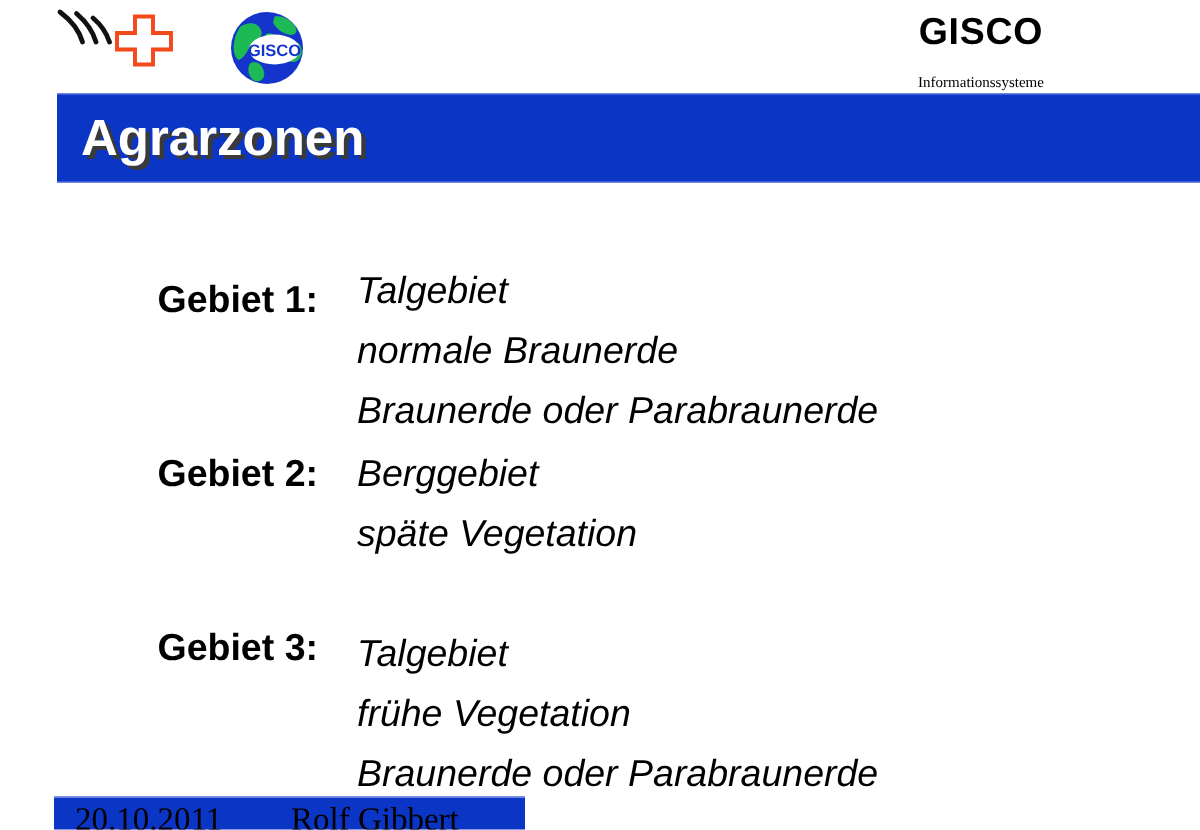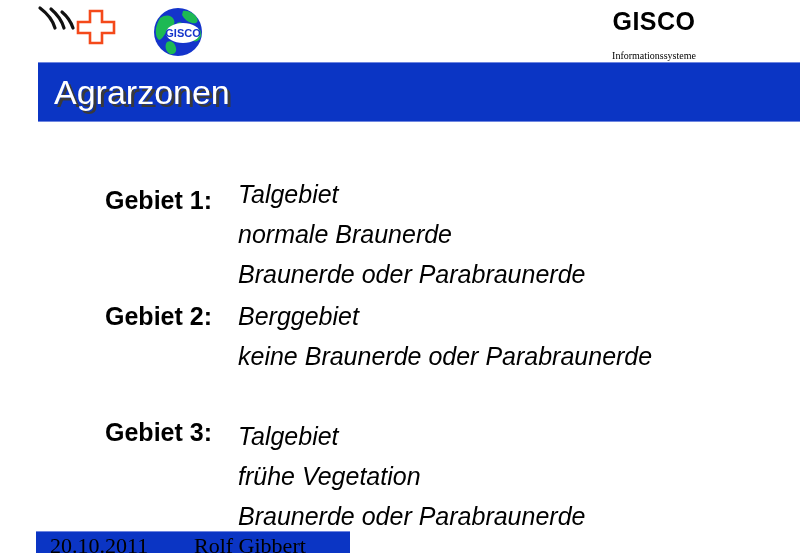--- a/index.html
+++ b/index.html
@@ -67,21 +67,21 @@
     width: 762px; height: 60px;
     background: #0B35C4;
     border-top: 1px solid #6f86e0;
     border-bottom: 1px solid #6f86e0;
     box-sizing: border-box;
   }
   #slide-title {
     position: absolute;
     left: 16px; top: 8px;
     font-family: "Liberation Sans", sans-serif;
-    font-weight: normal;
+    font-weight: bold;
     font-size: 34px;
     line-height: 42px;
     color: #ffffff;
     text-shadow: 3px 3px 0 #3a3a3a;
     white-space: nowrap;
   }
 
   
   #content {
     position: absolute;
@@ -203,21 +203,21 @@
       <div class="zone-line">Talgebiet</div>
       <div class="zone-line">normale Braunerde</div>
       <div class="zone-line">Braunerde oder Parabraunerde</div>
     </div>
   </div>
 
   <div class="zone-block" id="zone-block-1">
     <div class="zone-label">Gebiet 2:</div>
     <div class="zone-lines">
       <div class="zone-line">Berggebiet</div>
-      <div class="zone-line">keine Braunerde oder Parabraunerde</div>
+      <div class="zone-line">späte Vegetation</div>
     </div>
   </div>
 
   <div class="zone-block" id="zone-block-2">
     <div class="zone-label">Gebiet 3:</div>
     <div class="zone-lines">
       <div class="zone-line">Talgebiet</div>
       <div class="zone-line">frühe Vegetation</div>
       <div class="zone-line">Braunerde oder Parabraunerde</div>
     </div>

